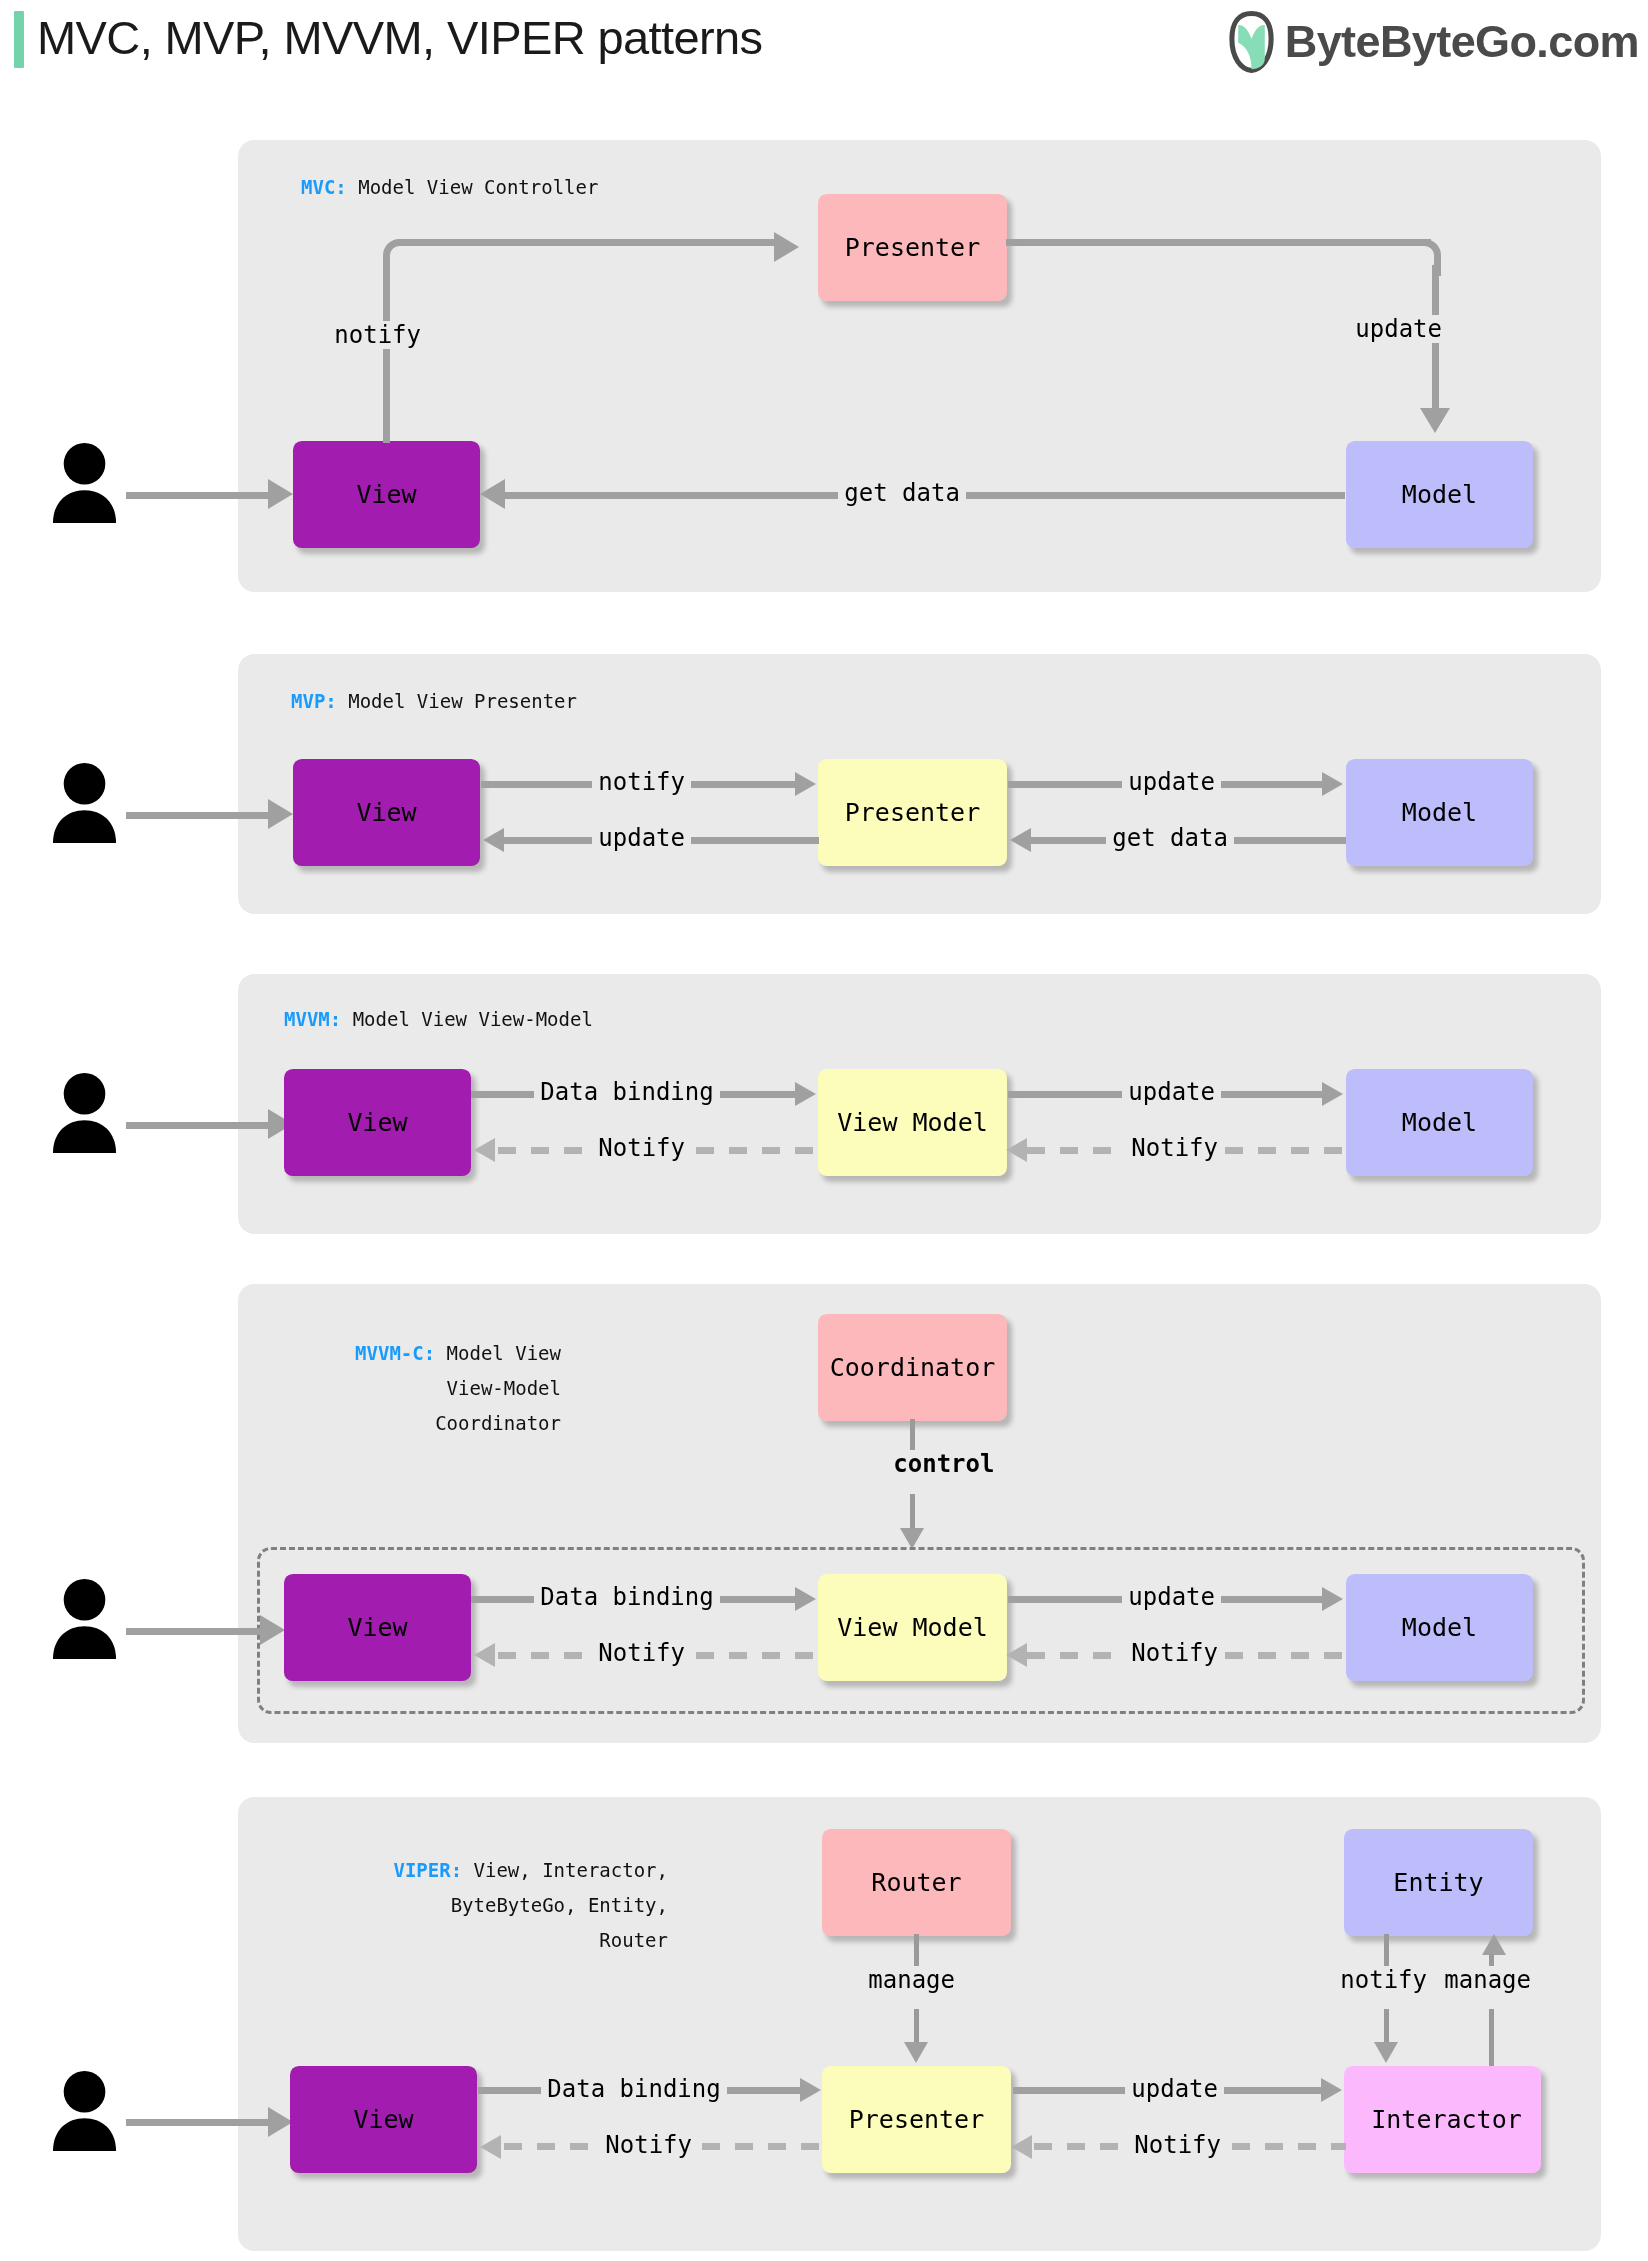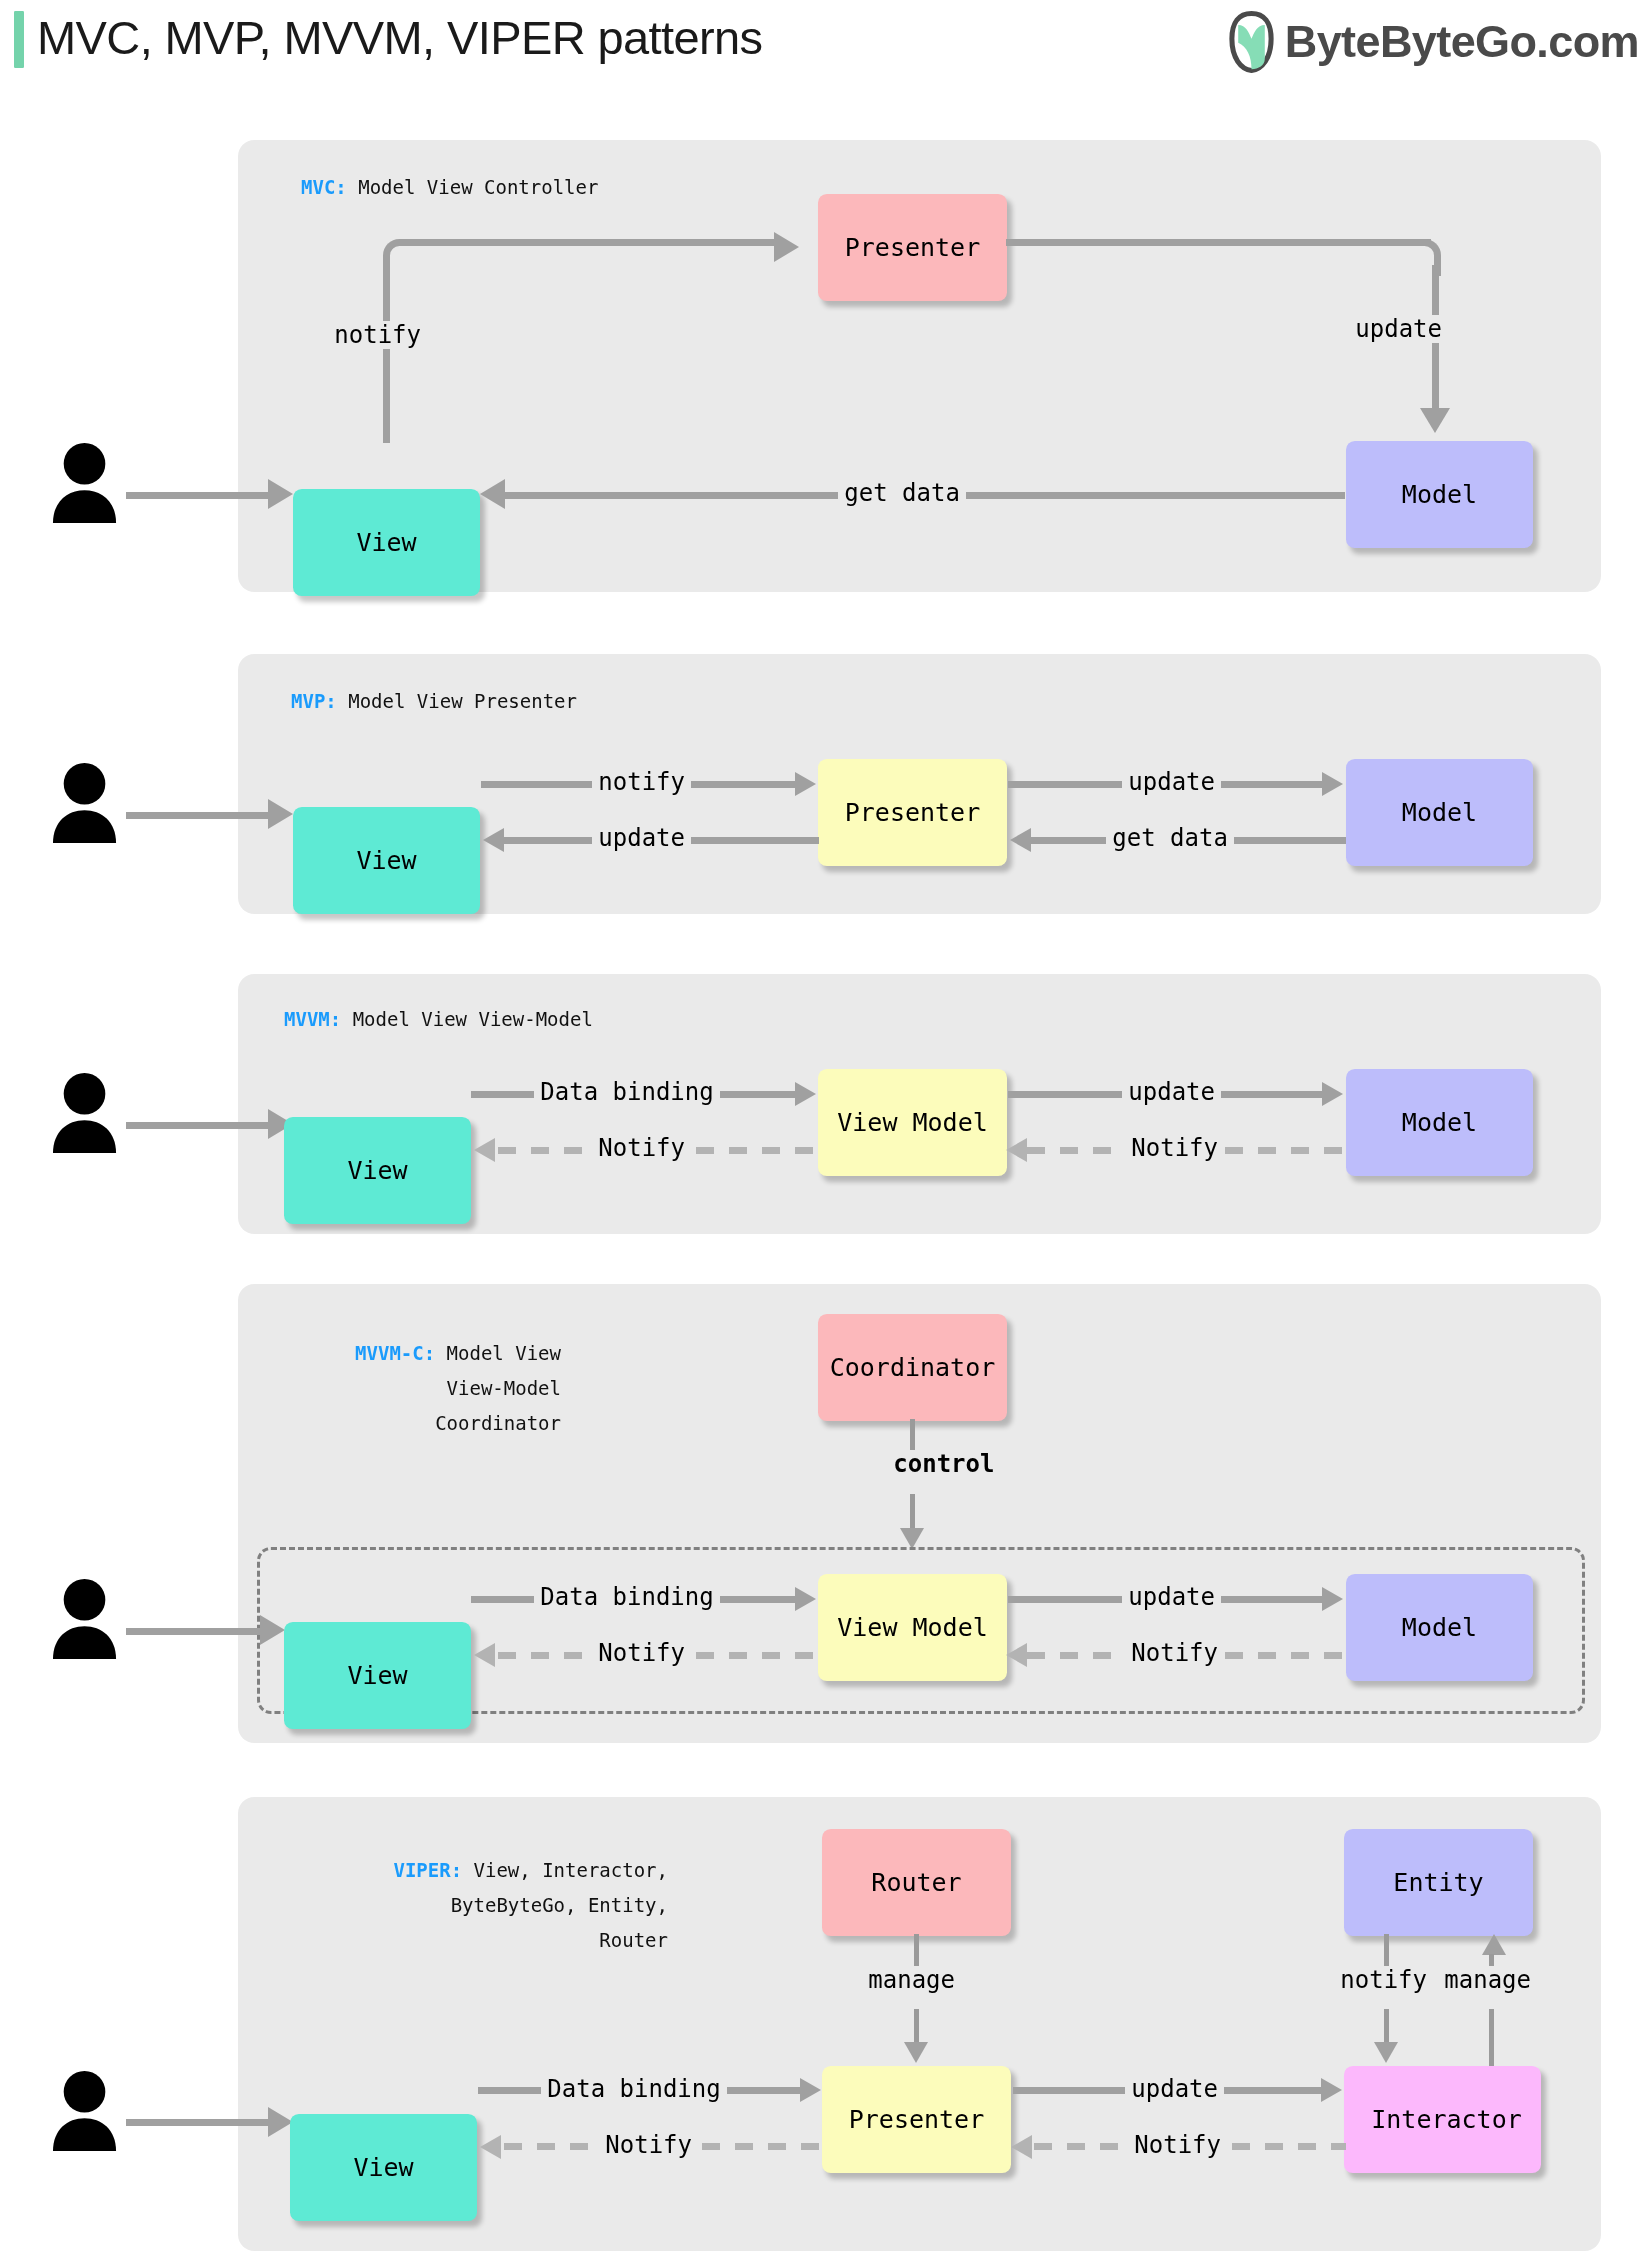--- a/index.html
+++ b/index.html
@@ -21,21 +21,21 @@
   .panel{position:absolute;background:#eaeaea;border-radius:16.4px;}
 
   
   .caption{position:absolute;font-size:19px;line-height:35px;color:#111;white-space:pre;}
   .caption .key{color:#1a9bfc;font-weight:700;}
   .caption.right-al{text-align:right;}
 
   
   .node{position:absolute;border-radius:8.8px;display:flex;align-items:center;justify-content:center;
         font-size:25px;color:#000;box-shadow:4.4px 5.7px 5.7px rgba(0,0,0,0.22);white-space:nowrap;}
-  .n-view{background:#5eead4;margin-top:48px;}
+  .n-view{background:#a21caf;}
   .n-model{background:#bdbdfb;}
   .n-ctrl{background:#fcb8bb;}
   .n-presenter{background:#fcfcbb;}
   .n-interactor{background:#fcb8fc;}
 
   
   .hline{position:absolute;height:7px;background:#a0a0a0;}
   .vline{position:absolute;width:7px;background:#a0a0a0;}
   .vline-thin{position:absolute;width:5px;background:#9a9a9a;}
   .dash-h{position:absolute;height:7px;

